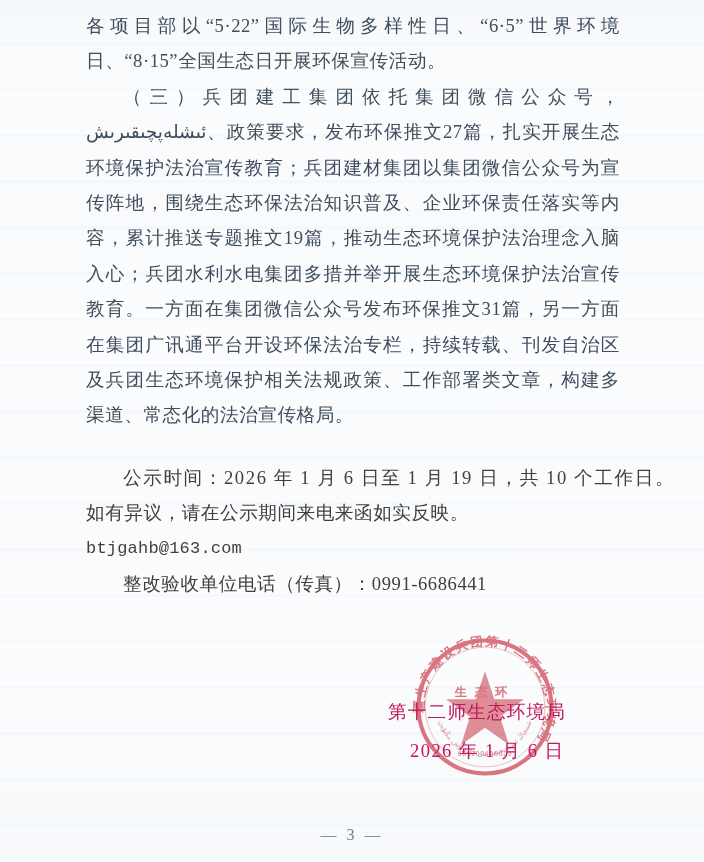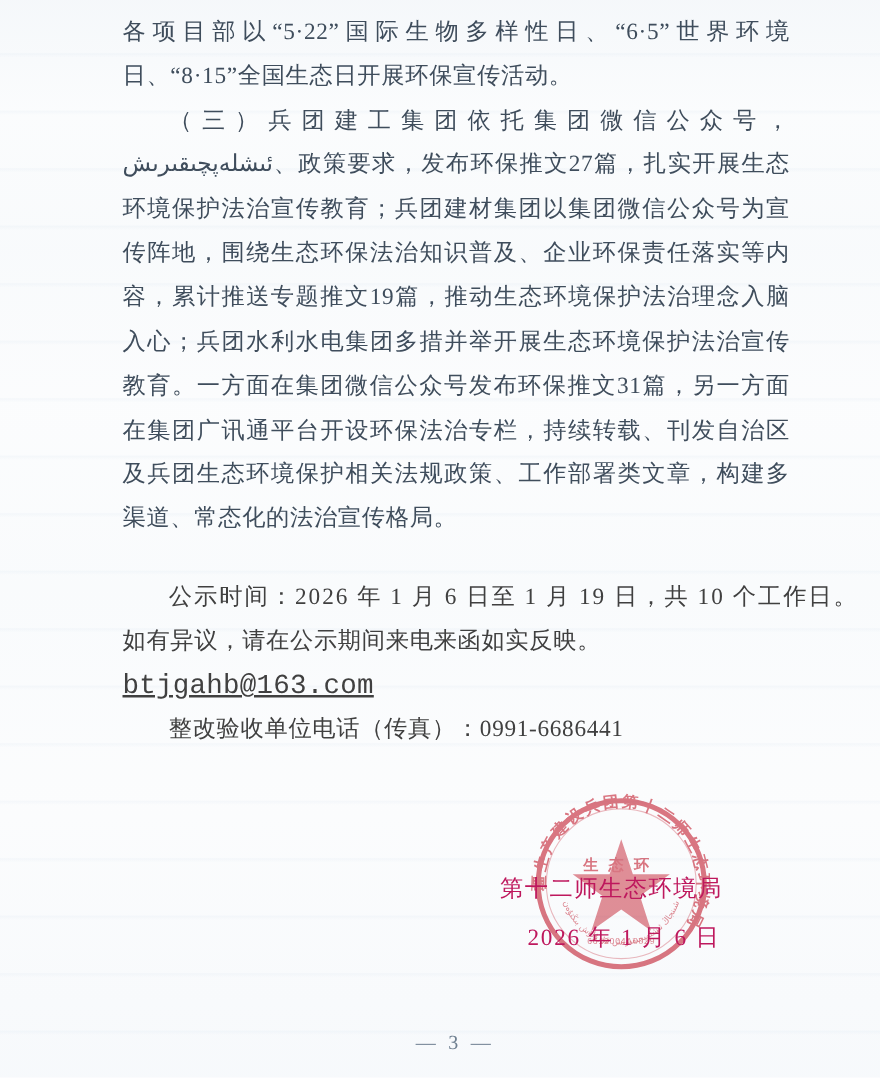--- a/index.html
+++ b/index.html
@@ -37,21 +37,21 @@
       180deg,
       rgba(222,232,240,0.0) 0px,
       rgba(222,232,240,0.0) 42px,
       rgba(214,226,238,0.18) 43px,
       rgba(222,232,240,0.0) 46px);
     pointer-events: none;
   }
 
   .content {
     position: absolute;
-    left: 12px;
+    left: 0;
     top: 0;
     width: 572px;
     height: 862px;
   }
 
   
   .textblock {
     position: absolute;
     left: 86px;
     top: 8px;
@@ -81,23 +81,22 @@
     color: #404040;
     font-size: 18.6px;
     line-height: 35.4px;
     letter-spacing: 0.55px;
   }
   .nline { margin: 0; white-space: nowrap; }
   .nline.indent { text-indent: 37px; }
   .nline.wide { letter-spacing: 1.6px; }
   .mono {
     font-family: "Liberation Mono", "DejaVu Sans Mono", monospace;
-    font-size: 22px;
+    font-size: 17px;
     letter-spacing: 0.2px;
-    text-decoration: underline;
   }
 
   
   .signblock {
     position: absolute;
     left: 388px;
     top: 694px;
     color: #be185d;
     font-size: 18.6px;
     line-height: 35px;

